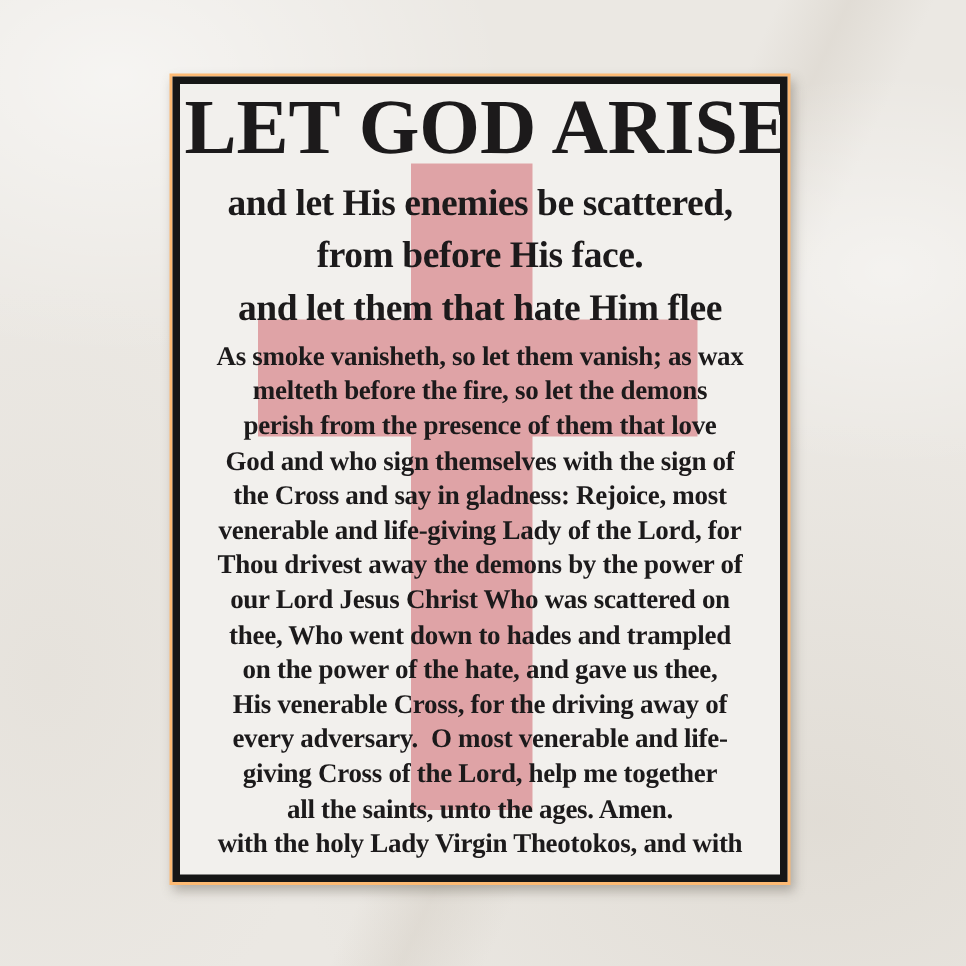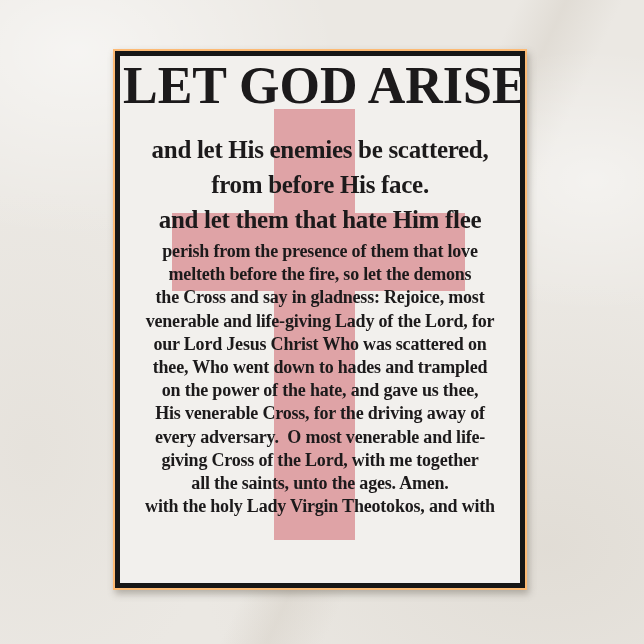--- a/index.html
+++ b/index.html
@@ -75,21 +75,21 @@
 
   .card-title {
     font-size: 52px;
     line-height: 55px;
     font-weight: bold;
     letter-spacing: 0px;
     white-space: nowrap;
   }
 
   .card-subtitle {
-    margin-top: 19px;
+    margin-top: 5px;
   }
   .subtitle-line {
     font-size: 25px;
     line-height: 35px;
     font-weight: bold;
     letter-spacing: -0.3px;
     white-space: pre;
   }
 
   .card-body {
@@ -117,29 +117,32 @@
     <div class="card-content">
       <div class="card-title">LET GOD ARISE</div>
 
       <div class="card-subtitle">
         <div class="subtitle-line">and let His enemies be scattered,</div>
         <div class="subtitle-line">from before His face.</div>
         <div class="subtitle-line">and let them that hate Him flee</div>
       </div>
 
       <div class="card-body">
+        <div class="body-line">As smoke vanisheth, so let them vanish; as wax</div>
+        <div class="body-line">melteth before the fire, so let the demons</div>
         <div class="body-line">perish from the presence of them that love</div>
-        <div class="body-line">melteth before the fire, so let the demons</div>
+        <div class="body-line">God and who sign themselves with the sign of</div>
         <div class="body-line">the Cross and say in gladness: Rejoice, most</div>
         <div class="body-line">venerable and life-giving Lady of the Lord, for</div>
+        <div class="body-line">Thou drivest away the demons by the power of</div>
         <div class="body-line">our Lord Jesus Christ Who was scattered on</div>
         <div class="body-line">thee, Who went down to hades and trampled</div>
         <div class="body-line">on the power of the hate, and gave us thee,</div>
         <div class="body-line">His venerable Cross, for the driving away of</div>
         <div class="body-line">every adversary.  O most venerable and life-</div>
-        <div class="body-line">giving Cross of the Lord, with me together</div>
+        <div class="body-line">giving Cross of the Lord, help me together</div>
         <div class="body-line">all the saints, unto the ages. Amen.</div>
         <div class="body-line">with the holy Lady Virgin Theotokos, and with</div>
       </div>
     </div>
 
   </div>
 </div>
 
 </body></html>

